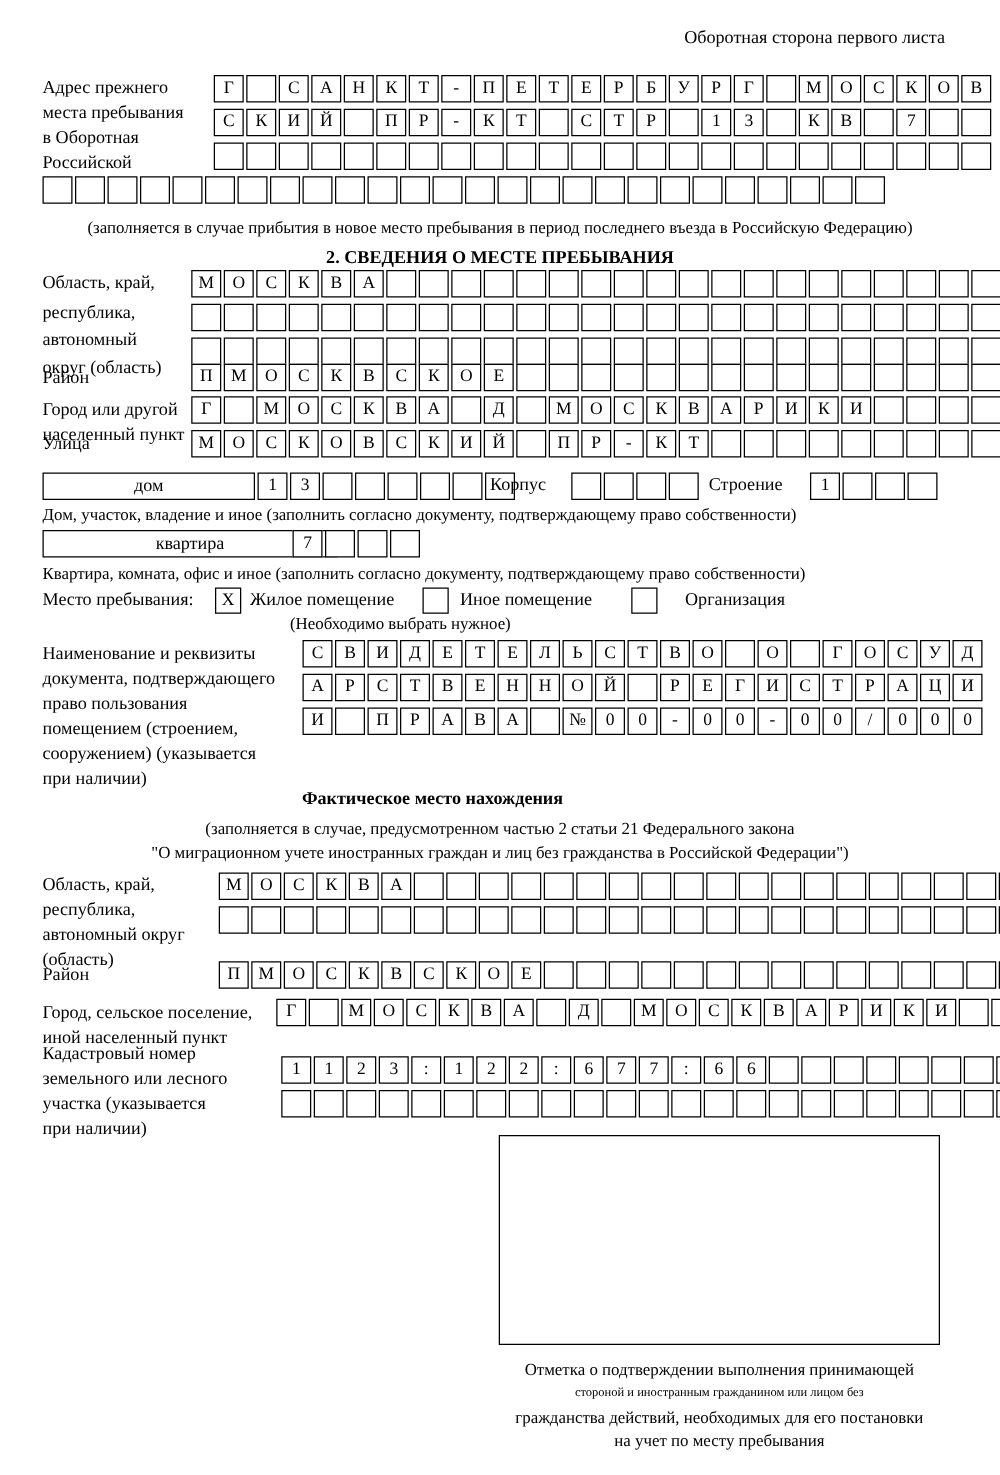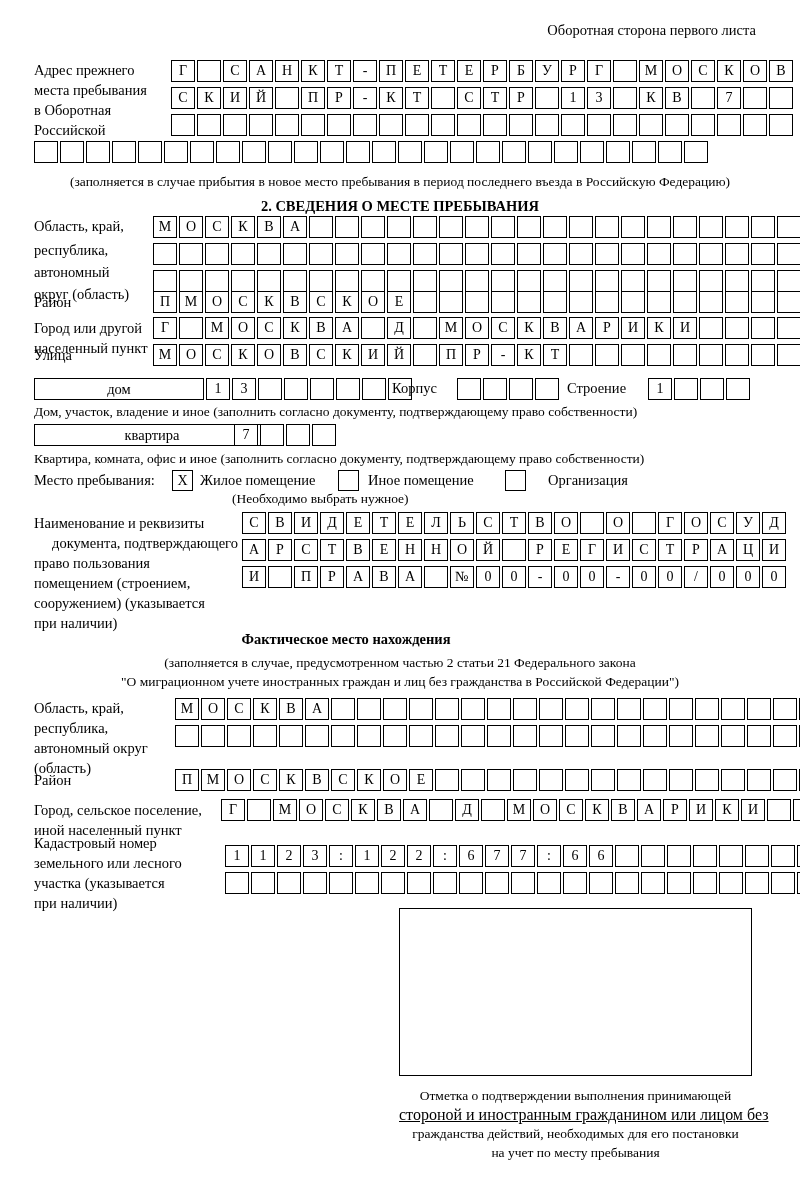--- a/index.html
+++ b/index.html
@@ -428,21 +428,21 @@
   <div class="lbl" style="left:34px; top:470px;">Место пребывания:</div>
   <div class="cb" style="position:absolute; left:172px; top:470px;">X</div>
   <div class="lbl" style="left:200px; top:470px;">Жилое помещение</div>
   <div class="cb" style="position:absolute; left:338px; top:470px;"></div>
   <div class="lbl" style="left:368px; top:470px;">Иное помещение</div>
   <div class="cb" style="position:absolute; left:505px; top:470px;"></div>
   <div class="lbl" style="left:548px; top:470px;">Организация</div>
   <div class="lbl" style="left:232px; top:489px; font-size:13.5px;">(Необходимо выбрать нужное)</div>
 
   <div class="lbl" style="left:34px; top:513px;">Наименование и реквизиты</div>
-  <div class="lbl" style="left:52px; top:533px;">документа, подтверждающего</div>
+  <div class="lbl" style="left:34px; top:533px;">документа, подтверждающего</div>
   <div class="lbl" style="left:34px; top:553px;">право пользования</div>
   <div class="lbl" style="left:34px; top:573px;">помещением (строением,</div>
   <div class="lbl" style="left:34px; top:593px;">сооружением) (указывается</div>
   <div class="lbl" style="left:34px; top:613px;">при наличии)</div>
 
   <div class="boxrow" id="s2-doc-0" style="left:242px; top:512px;">
       <div class="bx" style="width: 24px;">С</div>
       <div class="bx" style="width: 24px;">В</div>
       <div class="bx" style="width: 24px;">И</div>
       <div class="bx" style="width: 24px;">Д</div>
@@ -683,17 +683,17 @@
       <div class="bx"></div>
       <div class="bx"></div>
       <div class="bx"></div>
       <div class="bx"></div>
       <div class="bx"></div>
       <div class="bx"></div>
     </div>
 
   <div class="big-box" style="left:399px; top:908px; width:353px; height:168px;"></div>
   <div class="lbl center" style="left:399px; top:1086px; width:353px; font-size:13.5px;">Отметка о подтверждении выполнения принимающей</div>
-  <div class="lbl center" style="left:399px; top:1105px; width:353px; font-size:16px;text-decoration:underline;">стороной и иностранным гражданином или лицом без</div>
+  <div class="lbl center" style="left:399px; top:1105px; width:353px; font-size:10px;">стороной и иностранным гражданином или лицом без</div>
   <div class="lbl center" style="left:399px; top:1124px; width:353px; font-size:13.5px;">гражданства действий, необходимых для его постановки</div>
   <div class="lbl center" style="left:399px; top:1143px; width:353px; font-size:13.5px;">на учет по месту пребывания</div>
 
 </div>
 
 </body></html>

